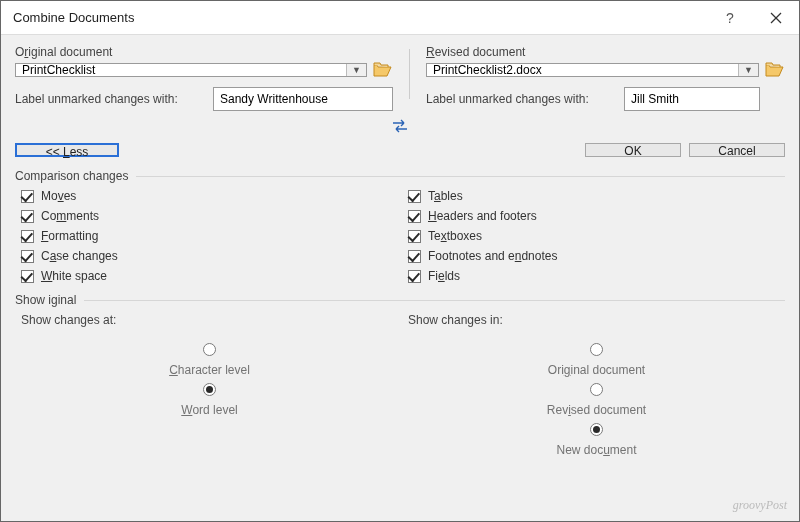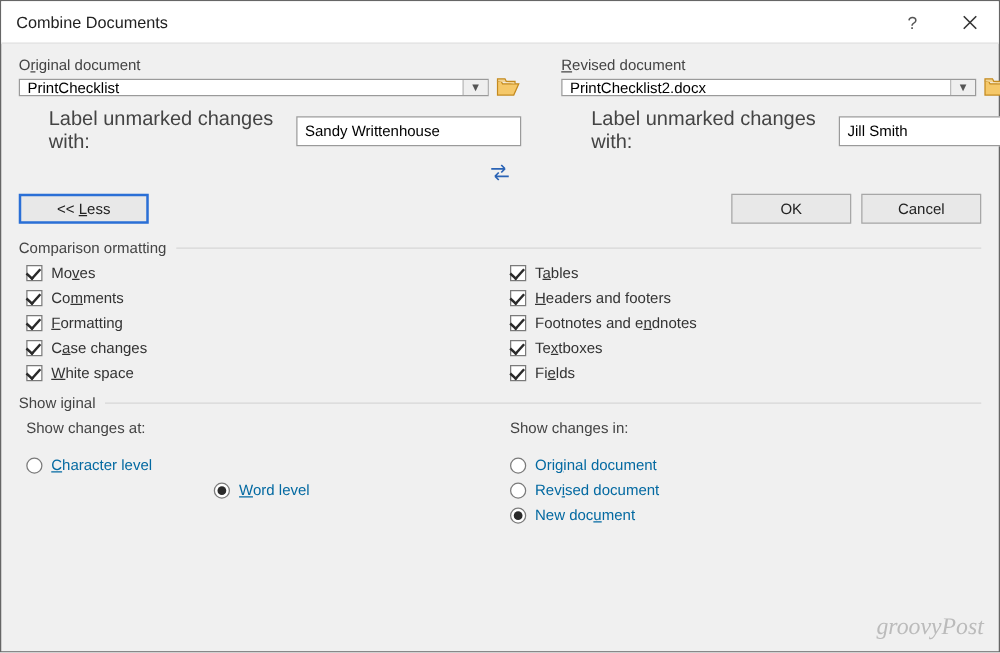--- a/index.html
+++ b/index.html
@@ -94,21 +94,21 @@
     justify-content: center;
     font-size: 9px;
     color: #555;
   }
   .folder-icon svg { display: block; }
   .label-row {
     display: flex;
     align-items: center;
     gap: 8px;
   }
-  .label-row .lbl { font-size: 16px; color: #444; width: 190px; margin-left: 24px; }
+  .label-row .lbl { font-size: 12px; color: #444; width: 190px; }
   .text-input {
     height: 24px;
     border: 1px solid #9a9a9a;
     background: #fff;
     padding: 0 6px;
     font-size: 12px;
     font-family: inherit;
     outline: none;
   }
   .swap-row {
@@ -118,21 +118,21 @@
     color: #2a63b5;
     font-size: 14px;
   }
   .action-row {
     display: flex;
     align-items: center;
     margin-bottom: 8px;
   }
   .action-row .spacer { flex: 1; }
   .btn {
-    height: 24px;
+    height: 14px;
     padding: 0 20px;
     background: #e8e8e8;
     border: 1px solid #a7a7a7;
     font-size: 12px;
     font-family: inherit;
     color: #222;
     margin-left: 8px;
     min-width: 96px;
   }
   .btn.less {
@@ -182,31 +182,31 @@
   .cbox.disabled { border-color: #bbb; background:#f3f3f3; }
   .cbox.disabled.checked::after { border-color: #bdbdbd; }
   .lower {
     display: flex;
     gap: 10px;
     padding: 4px 0 0 6px;
   }
   .lower-col { flex:1; display:flex; flex-direction:column; gap:14px; }
   .lower-col .heading { color:#444; margin-bottom:2px; }
   .radio-item {
-    display:flex; align-items:center; gap:7px; font-size:12px; color:#0369a1;
+    display:flex; align-items:center; gap:7px; font-size:12px; color:#737373;flex-direction:column;
   }
   .radio {
     width:13px; height:13px; border:1px solid #7a7a7a; border-radius:50%;
     background:#fff; display:flex; align-items:center; justify-content:center;
   }
   .radio.selected::after {
     content:""; width:7px; height:7px; border-radius:50%; background:#2a2a2a;
   }
   .watermark {
-    position:absolute; right:12px; bottom:8px; font-size:19px; color:#bbb;
+    position:absolute; right:12px; bottom:8px; font-size:12px; color:#bbb;
     font-style: italic; font-family: Georgia, serif;
   }
 </style>
 </head>
 <body>
 
 <div class="window">
   <div class="titlebar">
     <span class="title">Combine Documents</span>
     <div class="tb-btn">?</div>
@@ -279,21 +279,21 @@
     <div class="action-row">
       <button class="btn less">
         &lt;&lt; <span class="under" style="text-decoration:underline">L</span>ess
       </button>
       <div class="spacer"></div>
       <button class="btn">OK</button>
       <button class="btn">Cancel</button>
     </div>
 
     <div class="section-title">
-      <span>Comparison ormatting</span>
+      <span>Comparison changes</span>
       <span class="line"></span>
     </div>
     <div class="check-cols">
       <div class="check-col" id="comp-left">
           <div class="check-item">
             <span class="cbox checked"></span>
             <span>Mo<span class="under">v</span>es</span>
           </div>
           <div class="check-item">
             <span class="cbox checked"></span>
@@ -316,25 +316,25 @@
           <div class="check-item">
             <span class="cbox checked"></span>
             <span>T<span class="under">a</span>bles</span>
           </div>
           <div class="check-item">
             <span class="cbox checked"></span>
             <span><span class="under">H</span>eaders and footers</span>
           </div>
           <div class="check-item">
             <span class="cbox checked"></span>
+            <span>Te<span class="under">x</span>tboxes</span>
+          </div>
+          <div class="check-item">
+            <span class="cbox checked"></span>
             <span>Footnotes and e<span class="under">n</span>dnotes</span>
-          </div>
-          <div class="check-item">
-            <span class="cbox checked"></span>
-            <span>Te<span class="under">x</span>tboxes</span>
           </div>
           <div class="check-item">
             <span class="cbox checked"></span>
             <span>Fi<span class="under">e</span>lds</span>
           </div>
         </div>
     </div>
 
     <div class="section-title">
       <span>Show iginal</span>

